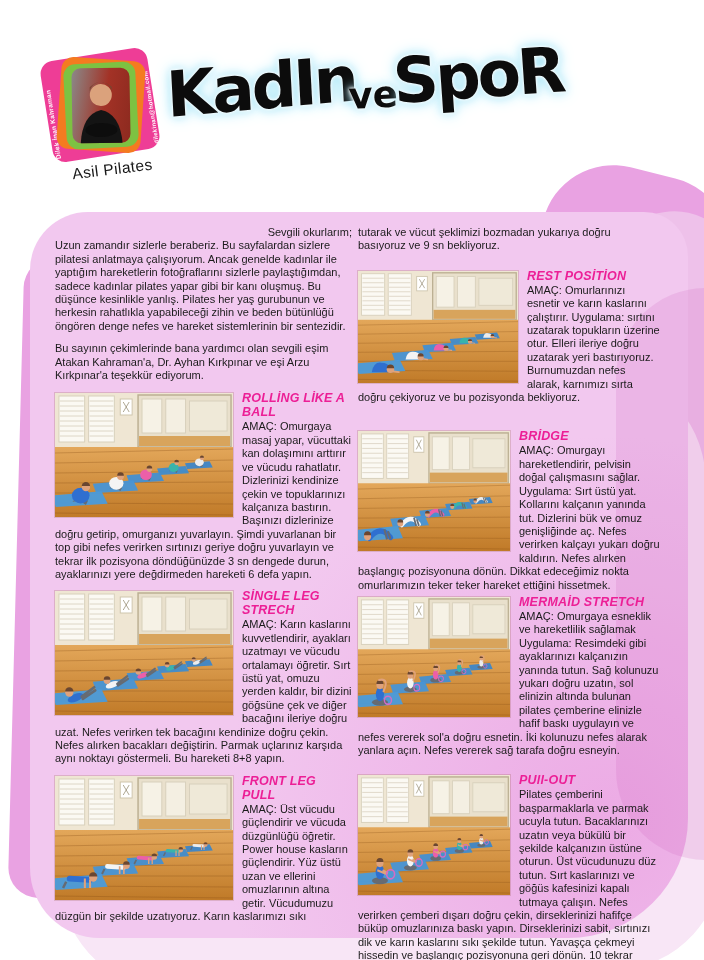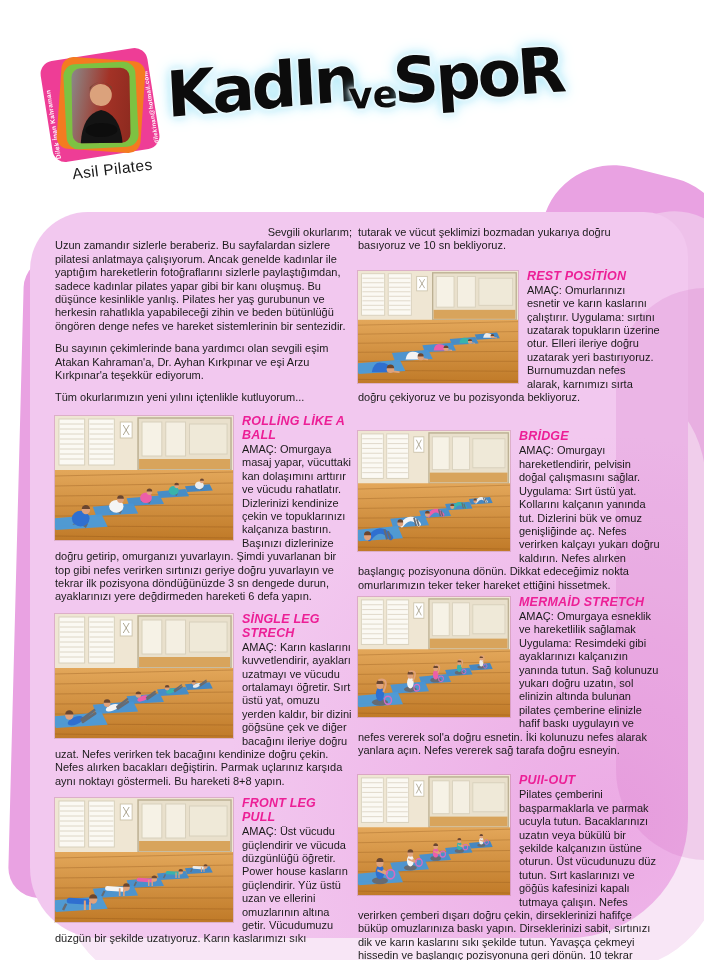--- a/index.html
+++ b/index.html
@@ -85,21 +85,20 @@
   </div>
 
   <div class="title">
     <span class="w1">KadIn</span><span class="wve">ve</span><span class="w3">SpoR</span>
   </div>
 
   <div class="col col-left">
     <p class="tight">Sevgili okurlarım;</p>
     <p>Uzun zamandır sizlerle beraberiz. Bu sayfalardan sizlere pilatesi anlatmaya çalışıyorum. Ancak genelde kadınlar ile yaptığım hareketlerin fotoğraflarını sizlerle paylaştığımdan, sadece kadınlar pilates yapar gibi bir kanı oluşmuş. Bu düşünce kesinlikle yanlış. Pilates her yaş gurubunun ve herkesin rahatlıkla yapabileceği zihin ve beden bütünlüğü öngören denge nefes ve hareket sistemlerinin bir sentezidir.</p>
     <p>Bu sayının çekimlerinde bana yardımcı olan sevgili eşim Atakan Kahraman'a, Dr. Ayhan Kırkpınar ve eşi Arzu Kırkpınar'a teşekkür ediyorum.</p>
-    <p>Tüm okurlarımızın yeni yılını içtenlikle kutluyorum...</p>
 
     <div class="sec">
       <div class="photo ph-l">
           <svg viewBox="0 0 180 124" preserveAspectRatio="none">
             <defs>
               <linearGradient id="fl" x1="0" y1="0" x2="0" y2="1">
                 <stop offset="0" stop-color="#e3a75a"></stop>
                 <stop offset="1" stop-color="#c07a28"></stop>
               </linearGradient>
             </defs>
@@ -346,21 +345,21 @@
               <path d="M9 -8 L9 0 M4 -9 L4 0" stroke="#dfa27c" stroke-width="2" fill="none"></path>
             </g>
           </svg>
         </div>
       <h3>FRONT LEG PULL</h3>
       <p>AMAÇ: Üst vücudu güçlendirir ve vücuda düzgünlüğü öğretir. Power house kasların güçlendirir. Yüz üstü uzan ve ellerini omuzlarının altına getir. Vücudumuzu düzgün bir şekilde uzatıyoruz. Karın kaslarımızı sıkı</p>
     </div>
   </div>
 
   <div class="col col-right">
-    <p>tutarak ve vücut şeklimizi bozmadan yukarıya doğru basıyoruz ve 10 sn bekliyoruz.</p>
+    <p>tutarak ve vücut şeklimizi bozmadan yukarıya doğru basıyoruz ve 9 sn bekliyoruz.</p>
 
     <div class="sec" style="margin-top:16px">
       <div class="photo ph-r1">
           <svg viewBox="0 0 180 124" preserveAspectRatio="none">
             <defs>
               <linearGradient id="fl" x1="0" y1="0" x2="0" y2="1">
                 <stop offset="0" stop-color="#e3a75a"></stop>
                 <stop offset="1" stop-color="#c07a28"></stop>
               </linearGradient>
             </defs>

